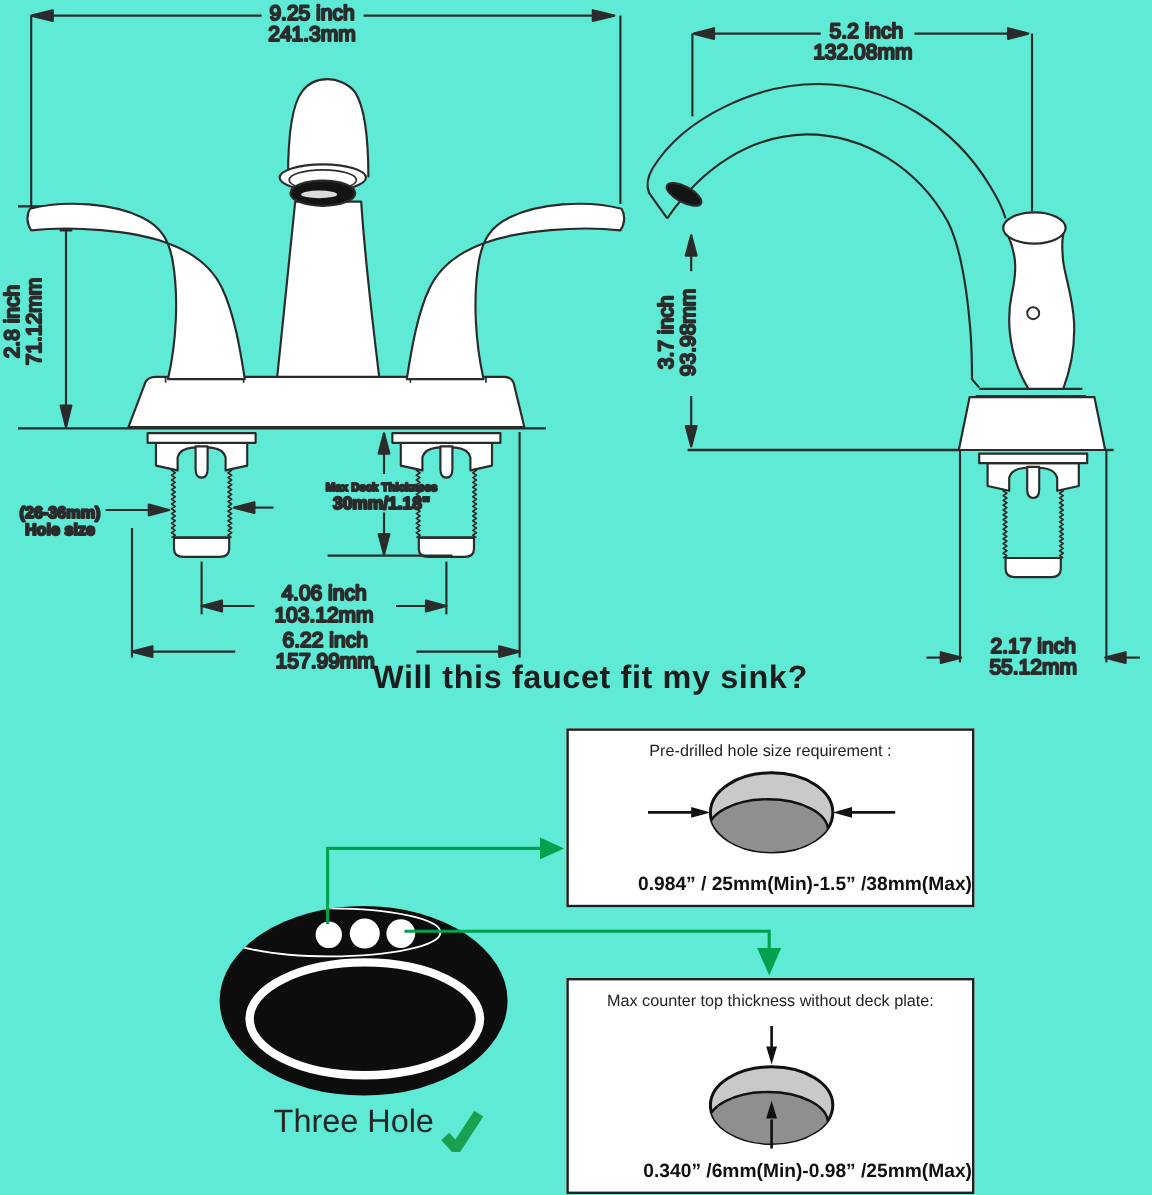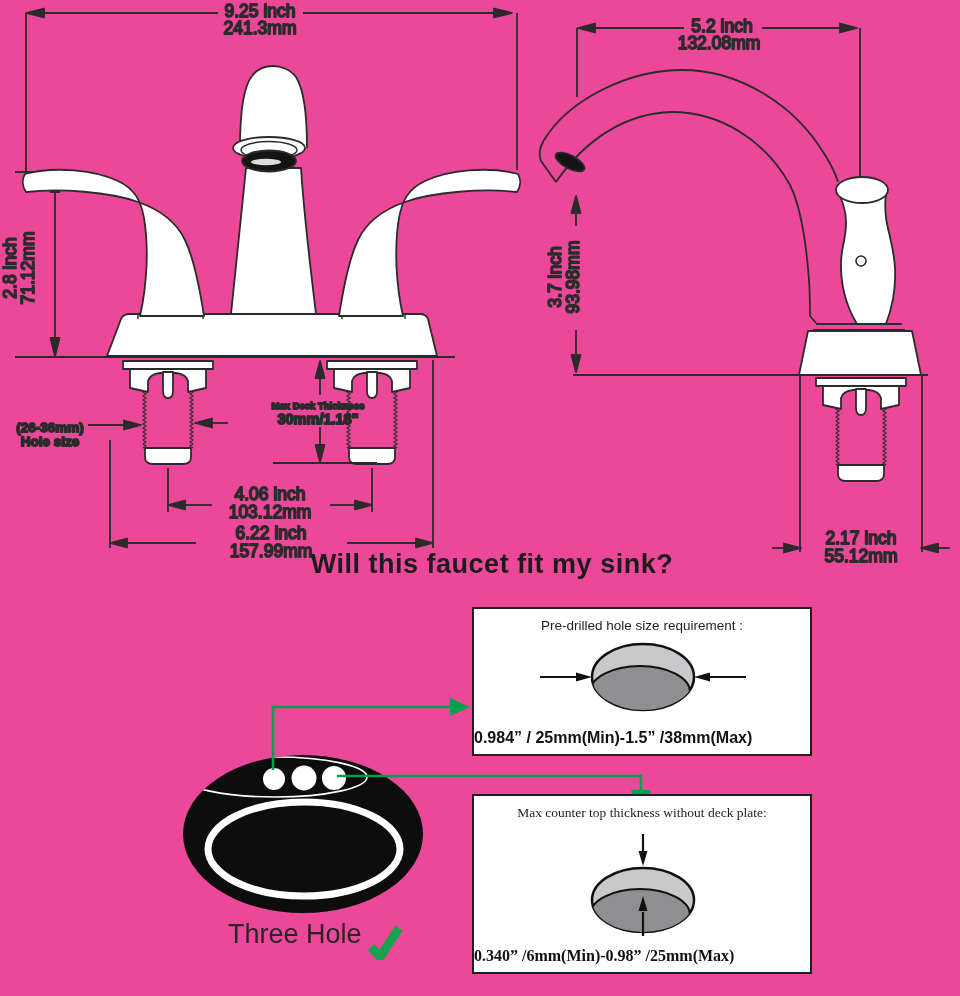--- a/index.html
+++ b/index.html
@@ -1,30 +1,30 @@
 <!DOCTYPE html>
 <html><head>
 <meta charset="utf-8">
 <style>
   html,body{margin:0;padding:0;background:#ffffff;}
-  #stage{position:relative;width:960px;height:996px;background:#ec4899;overflow:hidden;
+  #stage{position:relative;width:960px;height:996px;background:#5eead4;overflow:hidden;
          font-family:"Liberation Sans",sans-serif;color:#222;}
   svg{display:block;}
   svg text{font-family:"Liberation Sans",sans-serif;fill:#1f1f1f;}
   .dim{font-size:17.5px;}
   .dimb{font-size:13.5px;font-weight:bold;}
   .tiny{font-size:9.5px;font-weight:bold;}
   .med{font-size:14.5px;font-weight:bold;}
   #heading{position:absolute;top:549px;left:0;width:960px;text-align:center;
            font-size:27px;font-weight:bold;color:#1c1c1c;letter-spacing:.5px;text-indent:24px;}
   .infobox{position:absolute;left:472px;width:336px;background:#fff;border:2px solid #1f1f1f;}
   #hole-box{top:607px;height:145px;}
-  #thick-box{top:794px;height:176px;font-family:Liberation Serif, serif;}
+  #thick-box{top:815px;height:176px;}
   .box-title{margin:0;padding-top:9px;text-align:center;font-size:13.5px;color:#1f1f1f;}
-  .box-value{position:absolute;bottom:7px;left:0;width:100%;text-align:left;
+  .box-value{position:absolute;bottom:7px;left:0;width:100%;text-align:right;
              font-size:16px;font-weight:bold;color:#111;}
   .boxsvg{position:absolute;left:0;}
   #green-overlay{position:absolute;left:0;top:585px;}
   #sink-svg{position:absolute;left:168px;top:738px;}
   #three-hole-label{position:absolute;left:228px;top:919px;font-size:27px;color:#262626;}
   #check-svg{position:absolute;left:363px;top:916px;}
 </style>
 </head>
 <body>
 

